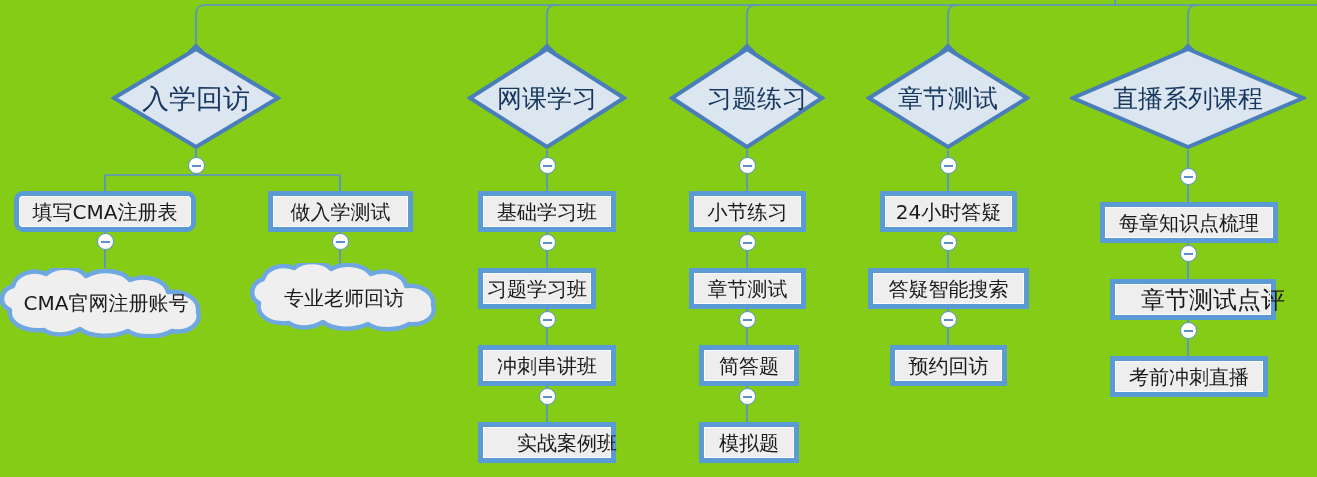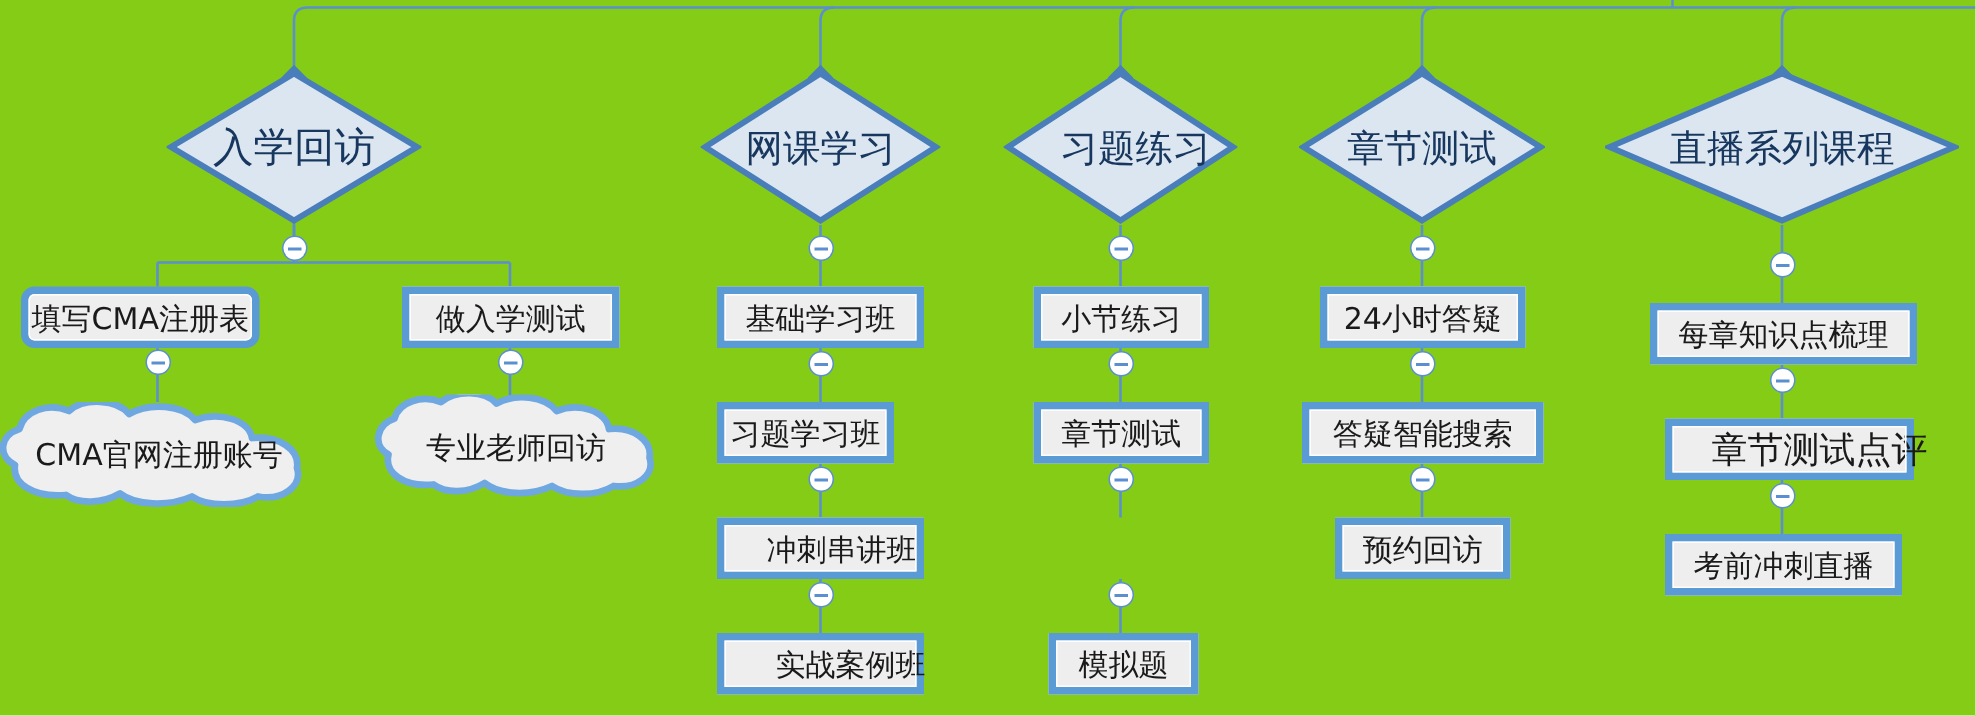--- a/index.html
+++ b/index.html
@@ -148,21 +148,21 @@
     <span class="dlabel" style="font-size:25px;">章节测试</span>
   </div>
 
   <div class="diamond" style="left:1070px;top:46px;width:236px;height:104px;">
     <svg width="236" height="104" viewBox="0 0 236 104">
       <polygon points="118,3 233,52 118,101 3,52" fill="#dce6f1" stroke="#4a7ebb" stroke-width="4"></polygon>
     </svg>
     <span class="dlabel" style="font-size:25px;">直播系列课程</span>
   </div>
 
-  <div class="pbox rounded" style="left:14px;top:191px;width:159px;height:41px;font-size:20px;">
+  <div class="pbox rounded" style="left:14px;top:191px;width:182px;height:41px;font-size:20px;">
     <span>填写CMA注册表</span>
   </div>
   <div class="pbox" style="left:268px;top:191px;width:145px;height:41px;font-size:20px;">
     <span>做入学测试</span>
   </div>
 
   <div class="cloud" style="left:0px;top:268px;width:212px;height:70px;">
     <svg width="212" height="70" viewBox="0 0 212 70">
       <path d="M44,62 C22,64 8,54 10,42 C-2,36 0,22 13,18 C16,6 32,0 46,6
                C56,-3 78,-2 86,8 C100,0 122,2 130,12 C146,6 166,12 168,24
@@ -181,32 +181,35 @@
     </svg>
     <span class="clabel" style="font-size:20px;">专业老师回访</span>
   </div>
 
   <div class="pbox" style="left:478px;top:191px;width:138px;height:41px;font-size:20px;">
     <span>基础学习班</span>
   </div>
   <div class="pbox" style="left:478px;top:268px;width:118px;height:41px;font-size:20px;">
     <span>习题学习班</span>
   </div>
-  <div class="pbox" style="left:478px;top:345px;width:138px;height:41px;font-size:20px;justify-content:flex-end;">
+  <div class="pbox" style="left:478px;top:345px;width:138px;height:41px;font-size:20px;">
     <span>冲刺串讲班</span>
   </div>
   <div class="pbox" style="left:478px;top:422px;width:138px;height:41px;font-size:20px;padding-left:40px;">
     <span>实战案例班</span>
   </div>
 
   <div class="pbox" style="left:689px;top:191px;width:117px;height:41px;font-size:20px;">
     <span>小节练习</span>
   </div>
   <div class="pbox" style="left:689px;top:268px;width:117px;height:41px;font-size:20px;">
     <span>章节测试</span>
+  </div>
+  <div class="pbox" style="left:699px;top:345px;width:100px;height:41px;font-size:20px;">
+    <span>简答题</span>
   </div>
   <div class="pbox" style="left:699px;top:422px;width:100px;height:41px;font-size:20px;">
     <span>模拟题</span>
   </div>
 
   <div class="pbox" style="left:880px;top:191px;width:137px;height:41px;font-size:20px;">
     <span>24小时答疑</span>
   </div>
   <div class="pbox" style="left:868px;top:268px;width:161px;height:41px;font-size:20px;">
     <span>答疑智能搜索</span>

